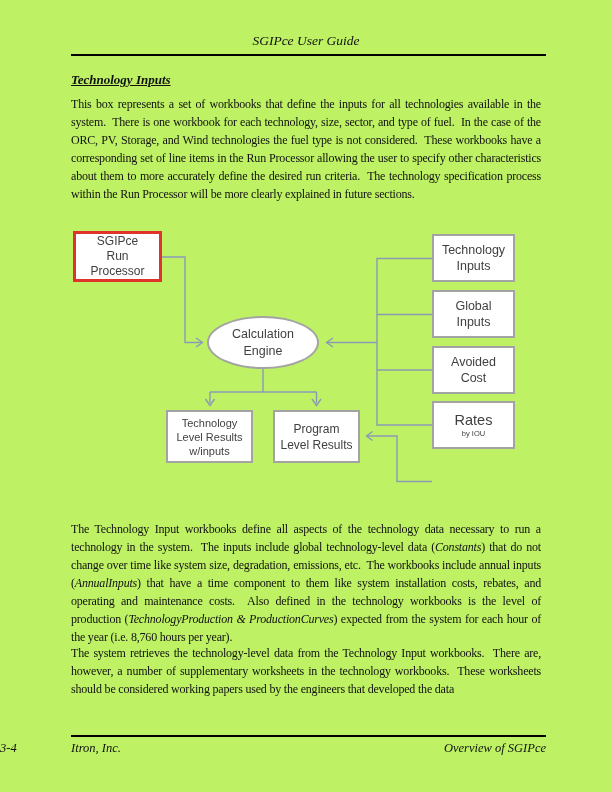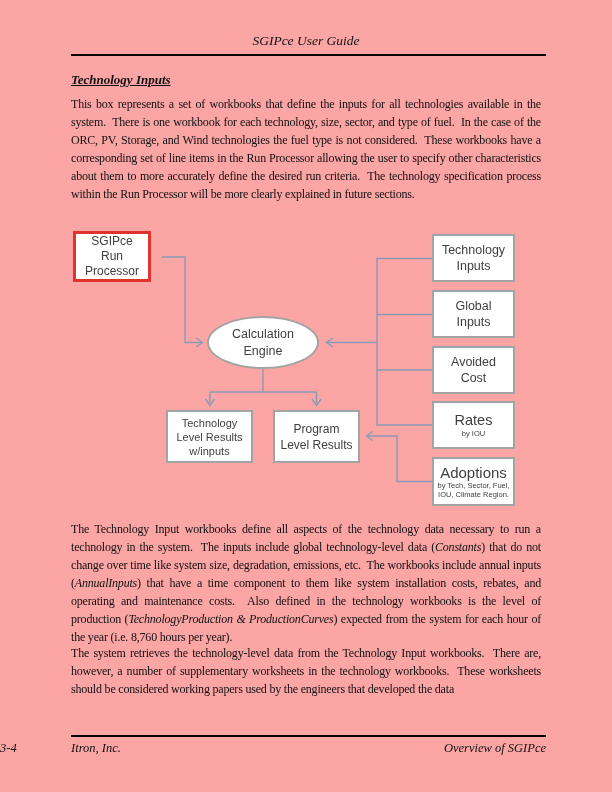--- a/index.html
+++ b/index.html
@@ -1,17 +1,17 @@
 <!DOCTYPE html>
 <html><head>
 <meta charset="utf-8">
 <style>
   html,body{margin:0;padding:0;background:#f2f2f2;}
   .page{
-    position:relative;width:612px;height:792px;background:#fca5a5;
+    position:relative;width:612px;height:792px;background:#bef264;
     font-family:"Liberation Serif",serif;color:#111;overflow:hidden;
     margin:0 auto;box-shadow:0 0 6px rgba(0,0,0,.25);
   }
   
   .header-title{position:absolute;top:33px;left:0;width:612px;text-align:center;
     font-style:italic;font-size:13.5px;}
   .header-rule{position:absolute;top:54px;left:71px;width:475px;height:1.5px;background:#000;}
   
   .section-heading{position:absolute;top:72px;left:71px;font-size:13px;font-weight:bold;
     font-style:italic;text-decoration:underline;}
@@ -23,21 +23,21 @@
   .para3{top:644px;}
   
   .figure-caption{position:absolute;top:206px;left:71px;font-family:"Liberation Sans",sans-serif;
     font-weight:bold;font-size:13.5px;color:#000;white-space:pre-wrap;}
   .diagram{position:absolute;left:0;top:0;width:612px;height:792px;pointer-events:none;}
   .diagram svg{position:absolute;left:0;top:0;}
   .node{position:absolute;background:#fff;border:2px solid #a3a3a3;
     display:flex;flex-direction:column;align-items:center;justify-content:center;
     text-align:center;color:#3f3f3f;font-family:"Liberation Sans",sans-serif;
     white-space:pre-line;box-sizing:border-box;}
-  .n-runproc{left:73px;top:231px;width:78px;height:51px;border:3px solid #e0332c;
+  .n-runproc{left:73px;top:231px;width:89px;height:51px;border:3px solid #e0332c;
     font-size:12px;line-height:15px;}
   .n-engine{left:207px;top:316px;width:112px;height:53px;border-radius:50%;
     font-size:12.5px;line-height:17px;}
   .n-techres{left:166px;top:410px;width:87px;height:53px;font-size:11px;line-height:14px;}
   .n-progres{left:273px;top:410px;width:87px;height:53px;font-size:12px;line-height:16px;}
   .rightcol{left:432px;width:83px;height:48px;font-size:12.5px;line-height:16px;}
   .n-techin{top:234px;}
   .n-globin{top:290px;}
   .n-avoid{top:346px;}
   .n-rates{top:401px;text-align:center;}
@@ -118,25 +118,20 @@
     <div class="node rightcol n-avoid">
       <span>Avoided
 Cost</span>
     </div>
 
     <div class="node rightcol n-rates">
       <span class="big">Rates</span>
       <span class="small">by IOU</span>
     </div>
 
-    <div class="node rightcol n-adopt">
-      <span class="big">Adoptions</span>
-      <span class="small">by Tech, Sector, Fuel,
-IOU, Climate Region.</span>
-    </div>
   </div>
 
   <p class="body-para para2"><span>The Technology Input workbooks define all aspects of the technology data necessary to run a technology in the system.  The inputs include global technology-level data (</span><i>Constants</i><span>) that do not change over time like system size, degradation, emissions, etc.  The workbooks include annual inputs (</span><i>AnnualInputs</i><span>) that have a time component to them like system installation costs, rebates, and operating and maintenance costs.  Also defined in the technology workbooks is the level of production (</span><i>TechnologyProduction &amp; ProductionCurves</i><span>) expected from the system for each hour of the year (i.e. 8,760 hours per year).</span></p>
 
   <p class="body-para para3">The system retrieves the technology-level data from the Technology Input workbooks.  There are, however, a number of supplementary worksheets in the technology workbooks.  These worksheets should be considered working papers used by the engineers that developed the data</p>
 
   <div class="footer-rule"></div>
   <div class="footer-left">Itron, Inc.</div>
   <div class="footer-page">3-4</div>
   <div class="footer-right">Overview of SGIPce</div>

